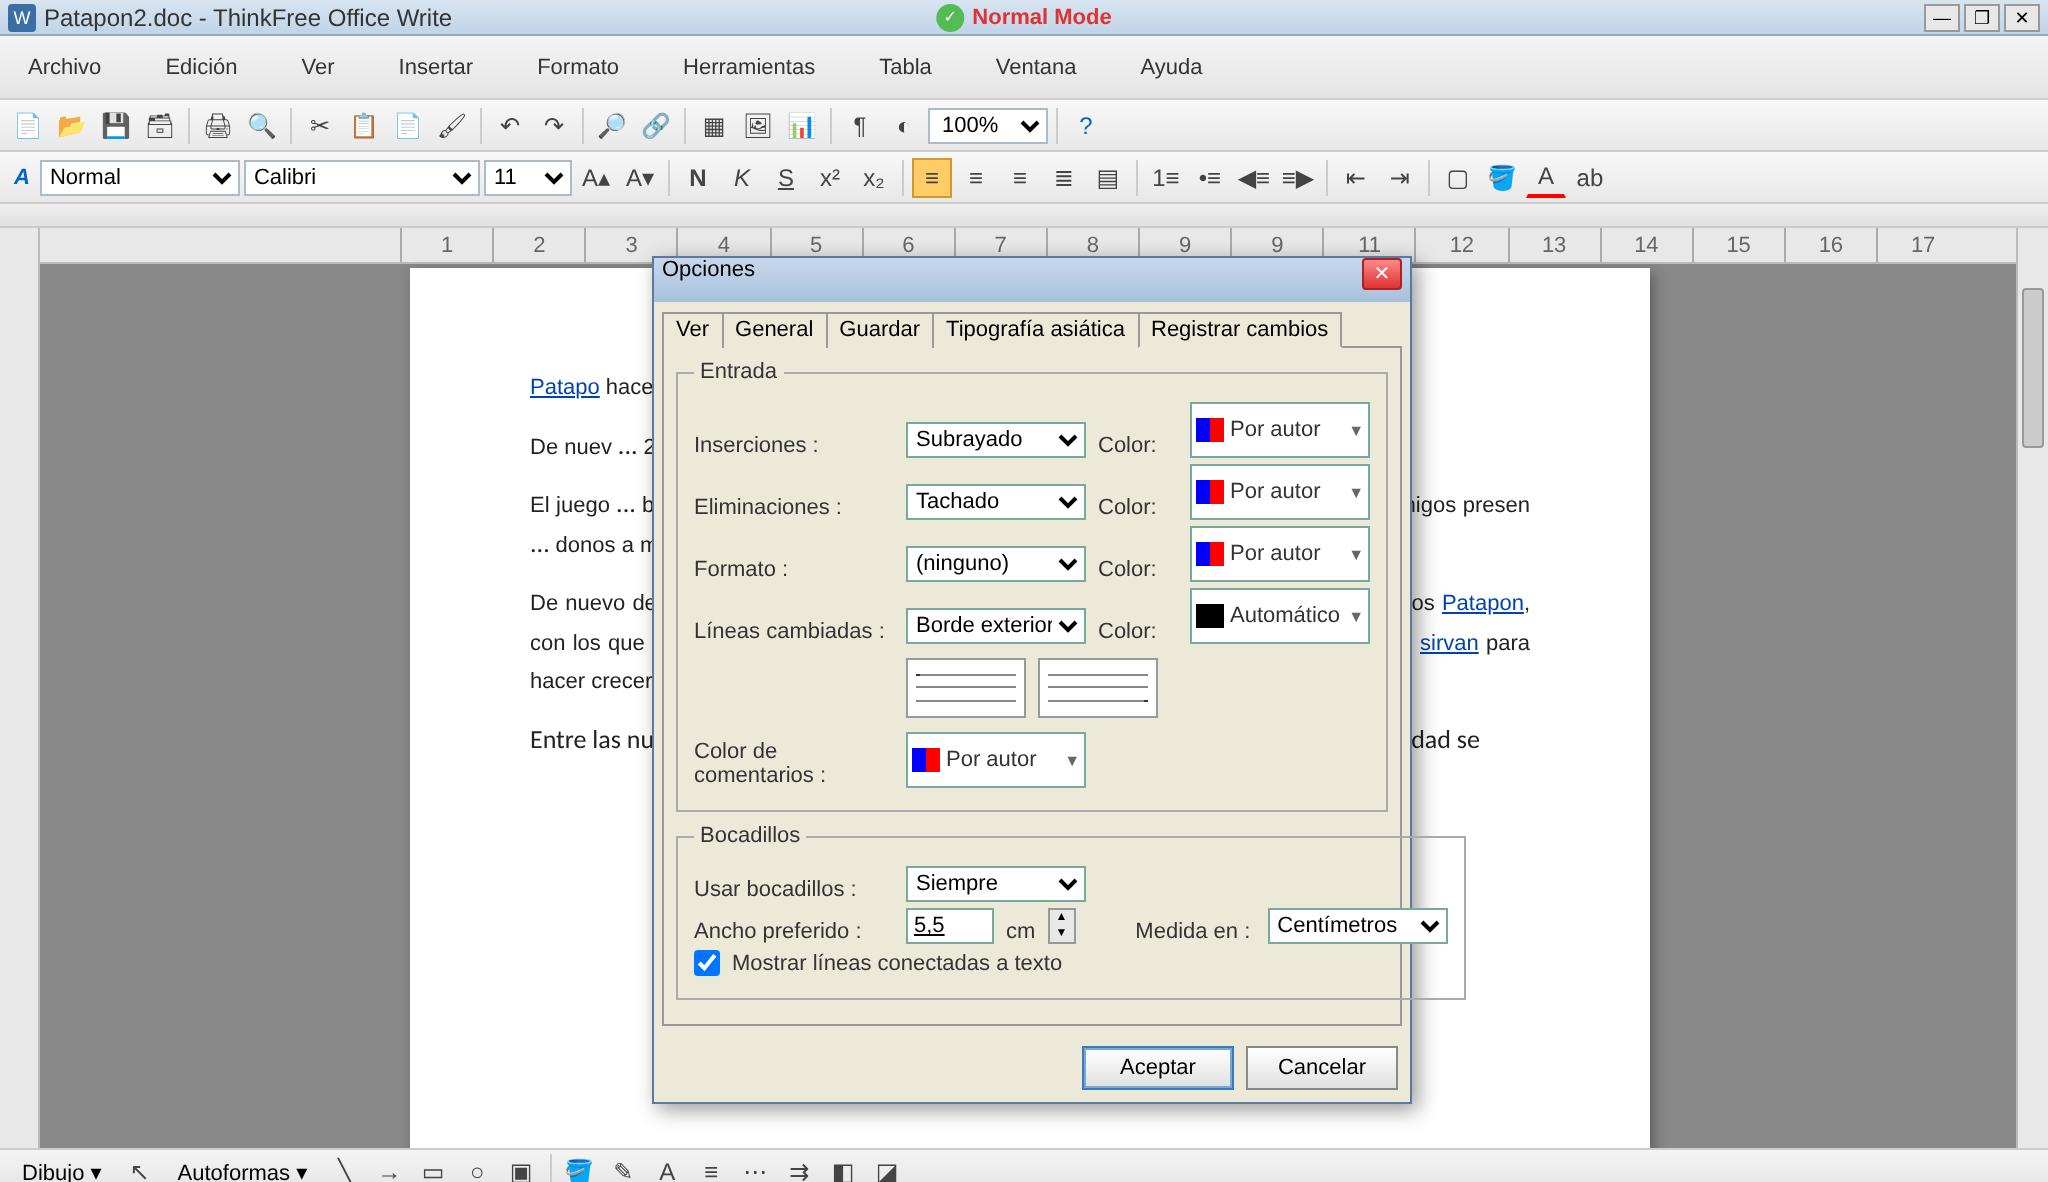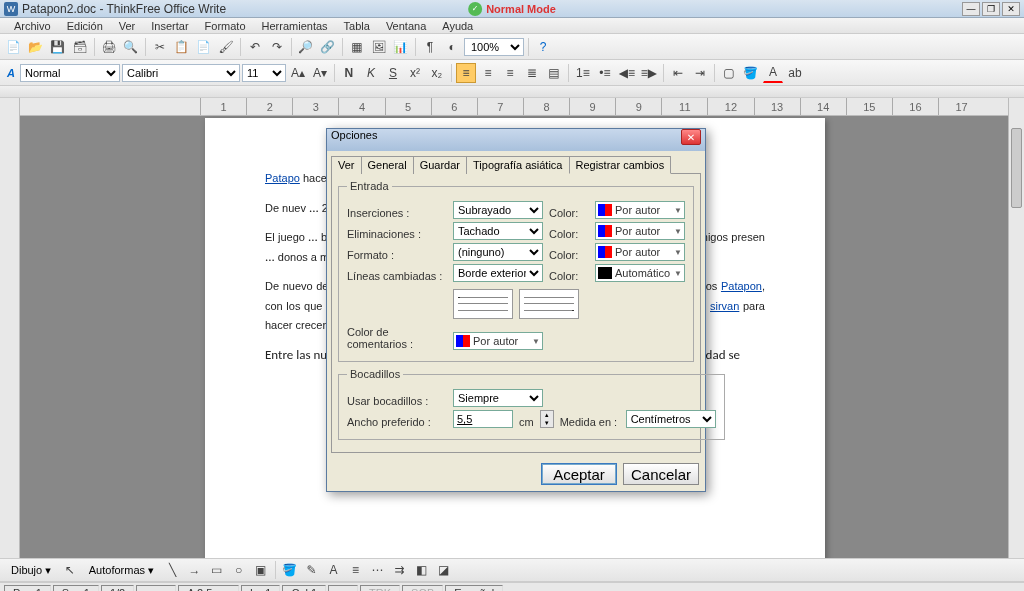--- a/index.html
+++ b/index.html
@@ -7,21 +7,21 @@
 
 .titlebar { height: 18px; background: linear-gradient(#d8e4f0,#c0d4e8); display: flex; align-items: center; padding: 0 4px; border-bottom: 1px solid #9ab; }
 .titlebar .appicon { width: 14px; height: 14px; background: #3a6ea5; color: #fff; font-size: 9px; display: flex; align-items: center; justify-content: center; border-radius: 2px; margin-right: 4px; }
 .titlebar .title { color: #333; font-size: 12px; }
 .titlebar .center-pill { position: absolute; left: 50%; transform: translateX(-50%); display: flex; align-items: center; gap: 4px; }
 .titlebar .center-pill .shield { width: 14px; height: 14px; background: #5b5; border-radius: 50%; display:flex;align-items:center;justify-content:center;color:#fff;font-size:8px;}
 .titlebar .center-pill .txt { color: #d33; font-weight: bold; font-size: 11px;}
 .titlebar .winbtns { margin-left: auto; display: flex; gap: 2px; }
 .titlebar .winbtns .wb { width: 18px; height: 14px; background: #e8e8e8; border: 1px solid #999; font-size: 9px; display: flex; align-items: center; justify-content: center; cursor: pointer; }
 
-.menubar { height: 16px; background: linear-gradient(#f4f4f4,#e4e4e4); display: flex; align-items: center; padding: 0 6px; gap: 0; border-bottom: 1px solid #ccc; }
+.menubar { height: 32px; background: linear-gradient(#f4f4f4,#e4e4e4); display: flex; align-items: center; padding: 0 6px; gap: 16px; border-bottom: 1px solid #ccc; }
 .menubar .mi { padding: 2px 8px; color: #333; cursor: pointer; }
 
 .toolbar { height: 26px; background: linear-gradient(#f8f8f8,#e8e8e8); display: flex; align-items: center; padding: 0 4px; gap: 2px; border-bottom: 1px solid #ccc; }
 .tbtn { width: 20px; height: 20px; display: flex; align-items: center; justify-content: center; border: 1px solid transparent; cursor: pointer; font-size: 12px; color: #444;}
 .tsep { width: 1px; height: 18px; background: #ccc; margin: 0 2px; }
 .tcombo { height: 18px; border: 1px solid #abc; background: #fff; font-size: 11px; padding: 0 2px; }
 
 .formatbar { height: 26px; background: linear-gradient(#f8f8f8,#e8e8e8); display: flex; align-items: center; padding: 0 4px; gap: 2px; border-bottom: 1px solid #ccc; }
 .formatbar select, .formatbar .combo { height: 18px; border: 1px solid #abc; background: #fff; font-size: 11px; }
 
@@ -50,31 +50,31 @@
 .dialog .tabs { display: flex; padding: 4px 4px 0 4px; gap: 0; }
 .dialog .tab { border: 1px solid #999; border-bottom: none; padding: 2px 6px; background: #ece9d8; font-size: 11px; cursor: pointer; position: relative; top: 1px; margin-right: -1px;}
 .dialog .tab.active { background: #ece9d8; border-bottom: 1px solid #ece9d8; z-index: 2;}
 .dialog .tabbody { border: 1px solid #999; margin: 0 4px 4px 4px; padding: 6px; background: #ece9d8; }
 .dialog fieldset { border: 1px solid #aaa; margin-bottom: 6px; padding: 6px 8px 8px 8px; }
 .dialog legend { font-size: 11px; color: #333; padding: 0 3px; }
 .dialog .row { display: flex; align-items: flex-end; margin: 3px 0; gap: 6px; font-size: 11px; color: #333;}
 .dialog .row label { width: 100px; }
 .dialog .row .col2lbl { width: 40px; }
 .dialog select { height: 18px; border: 1px solid #7a9; background: #fff; font-size: 11px; width: 90px; }
-.dialog .colorsel { display: inline-flex; align-items: center; border: 1px solid #7a9; background: #fff; height: 18px; width: 90px; padding: 0 2px; }
+.dialog .colorsel { display: inline-flex; align-items: center; border: 1px solid #7a9; background: #fff; height: 28px; width: 90px; padding: 0 2px; }
 .dialog .colorsel .sw { width: 14px; height: 12px; margin-right: 3px; }
 .dialog .colorsel .arr { margin-left: auto; font-size: 8px; color: #666;}
 .dialog .linepreview { display: flex; gap: 6px; margin: 4px 0; }
 .dialog .linepreview .lp { width: 60px; height: 30px; border: 1px solid #999; background: #fff; padding: 4px; display:flex; flex-direction:column; justify-content:space-around;}
 .dialog .linepreview .lp .ln { height: 1px; background: #888;}
 .dialog input[type=text] { height: 18px; border: 1px solid #7a9; background: #fff; font-size: 11px; padding: 0 3px;}
 .dialog .spinbtns { display:inline-flex; flex-direction:column; border:1px solid #999; height:18px;}
 .dialog .spinbtns button { height:9px; width:12px; font-size:6px; line-height:6px; border:none; background:#e8e8e8; cursor:pointer; padding:0;}
 .dialog .dbuttons { display: flex; justify-content: flex-end; gap: 6px; padding: 6px; }
-.dialog .dbuttons button { width: 76px; height: 22px; border: 1px solid #888; background: linear-gradient(#fff,#e0e0e0); cursor: pointer; font-size: 15px;}
+.dialog .dbuttons button { width: 76px; height: 22px; border: 1px solid #888; background: linear-gradient(#fff,#e0e0e0); cursor: pointer; font-size: 11px;}
 .dialog .dbuttons button.primary { border: 1px solid #3a7ac0; box-shadow: 0 0 0 1px #7ac inset;} .swK{background:#000;}
 </style>
 </head>
 <body>
 
 <div class="titlebar">
   <div class="appicon">W</div>
   <div class="title">Patapon2.doc - ThinkFree Office Write</div>
   <div class="center-pill">
     <div class="shield">✓</div>
@@ -317,28 +317,32 @@
       </div>
     </fieldset>
     <fieldset>
       <legend>Bocadillos</legend>
       <div class="row">
         <label>Usar bocadillos :</label>
         <select><option>Siempre</option></select>
       </div>
       <div class="row">
         <label>Ancho preferido :</label>
-        <input type="text" style="width: 60px; text-decoration: underline;" value="5,5">
+        <input type="text" style="width: 44px; text-decoration: underline;" value="5,5">
         <span>cm</span>
         <span class="spinbtns">
             <button>▲</button>
             <button>▼</button>
           </span>
-        <label style="width:60px;margin-left:0">Medida en :</label>
+        <label style="width:60px;margin-left:24px">Medida en :</label>
         <select><option>Centímetros</option></select>
+      </div>
+      <div class="row">
+        <input type="checkbox" checked="" style="">
+        <span>Mostrar líneas conectadas a texto</span>
       </div>
     </fieldset>
   </div>
   <div class="dbuttons">
     <button class="primary">Aceptar</button>
     <button>Cancelar</button>
   </div>
 </div>
 
 </body></html>

